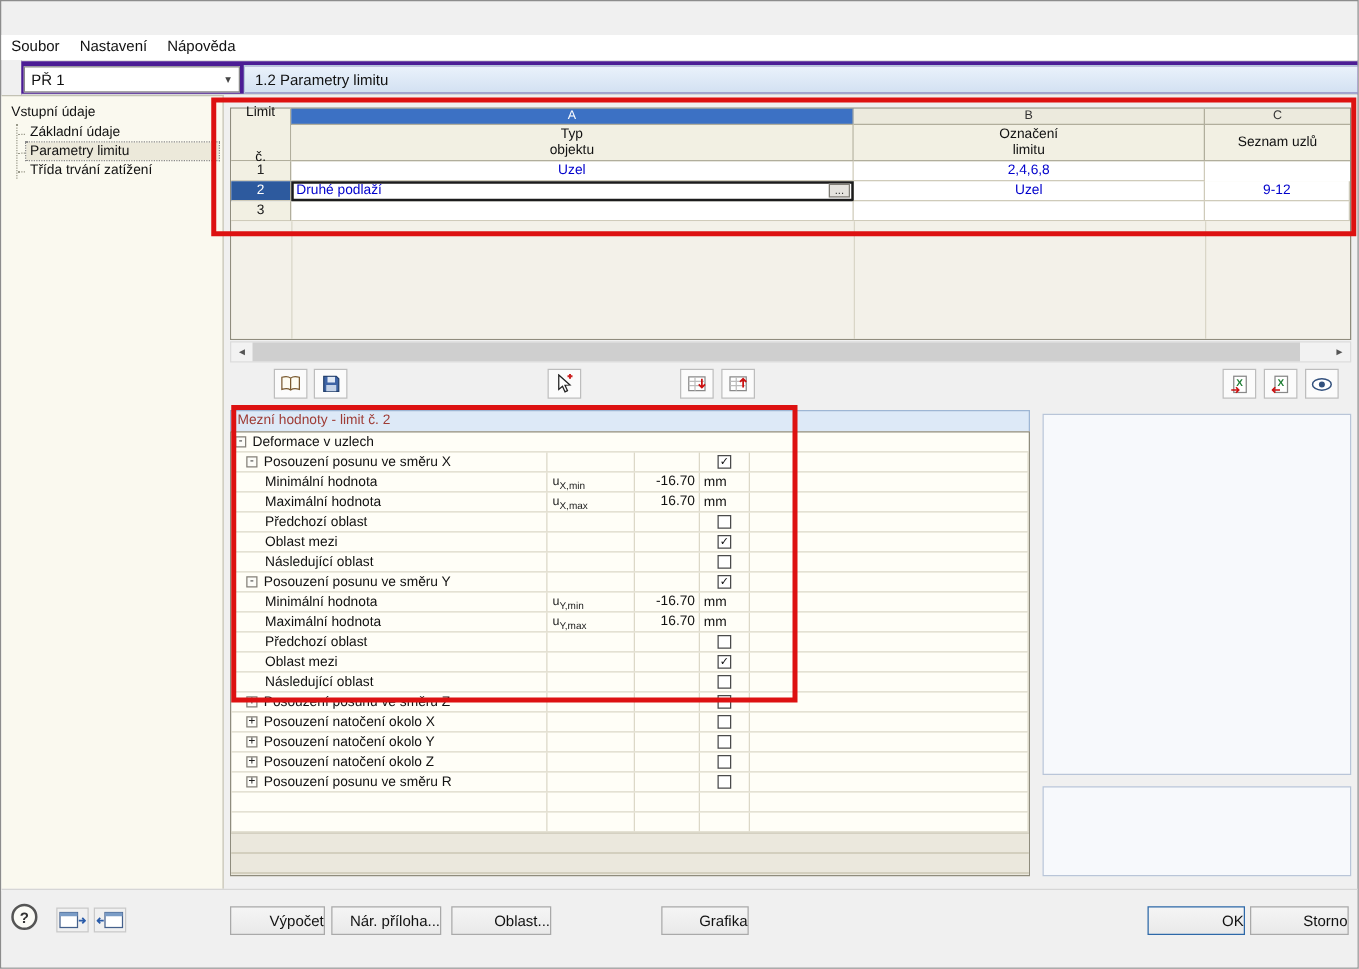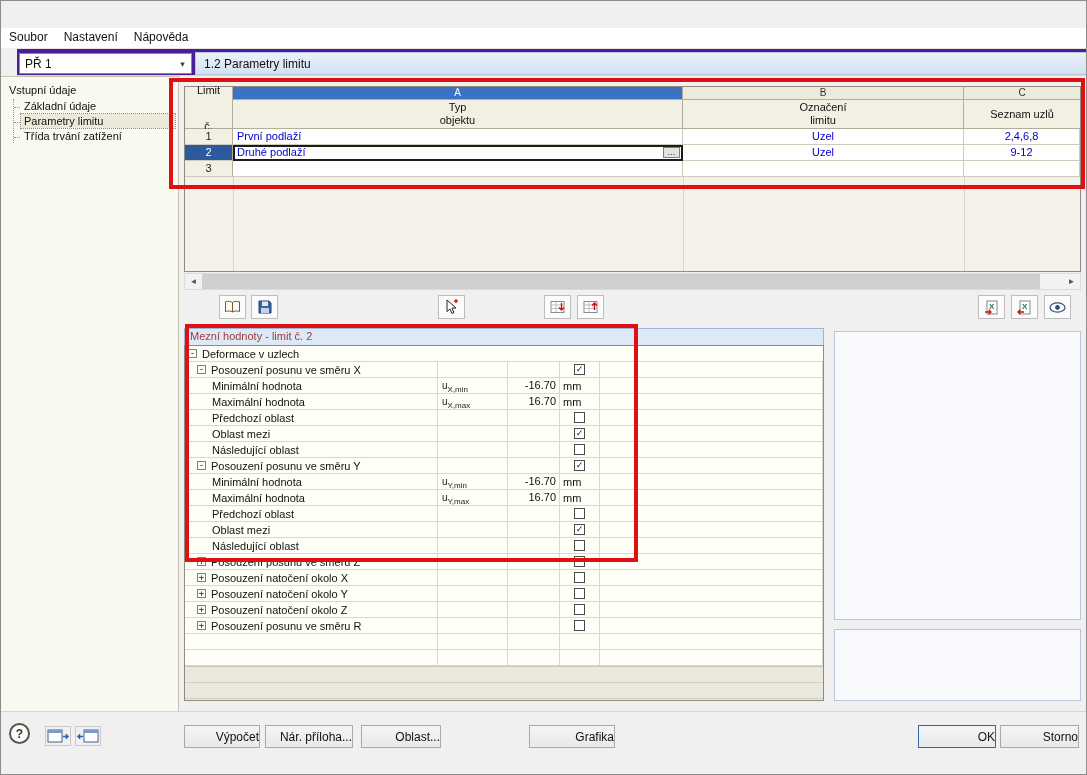--- a/index.html
+++ b/index.html
@@ -173,21 +173,20 @@
         <div>Označení</div>
         <div>limitu</div>
       </div>
       <div class="lt-head last">
         <div>Seznam uzlů</div>
       </div>
     </div>
     <div class="lt-rows">
         <div class="lt-row">
           <div class="lt-cell lt-num">1</div>
-          <div class="lt-cell lt-name">První podlaží</div>
           <div class="lt-cell lt-type">Uzel</div>
           <div class="lt-cell lt-nodes">2,4,6,8</div>
         </div>
         <div class="lt-row">
           <div class="lt-cell lt-num numsel">2</div>
           <div class="lt-cell lt-name editing">Druhé podlaží<span class="dots-btn">...</span></div>
           <div class="lt-cell lt-type">Uzel</div>
           <div class="lt-cell lt-nodes">9-12</div>
         </div>
         <div class="lt-row">
@@ -506,20 +505,20 @@
     <div class="flat-icon" style="left:74px">
       <svg width="22" height="15" viewBox="0 0 22 15">
           <rect x="7" y="1" width="14" height="12" fill="#fff" stroke="#44608c"></rect>
           <rect x="7" y="1" width="14" height="3" fill="#7a9cc6"></rect>
           <path d="M6 7.5 H1 M3.2 5.3 L1 7.5 L3.2 9.7" fill="none" stroke="#2a5caa" stroke-width="1.4"></path>
         </svg>
     </div>
     <button class="btn" style="left:183px;width:76px">Výpočet</button>
     <button class="btn" style="left:264px;width:88px">Nár. příloha...</button>
     <button class="btn" style="left:360px;width:80px">Oblast...</button>
-    <button class="btn" style="left:528px;width:86px">Grafika</button>
+    <button class="btn" style="left:528px;width:70px">Grafika</button>
     <button class="btn ok" style="left:917px;width:78px">OK</button>
     <button class="btn" style="left:999px;width:79px">Storno</button>
   </div>
 
   <div class="anno anno1"></div>
   <div class="anno anno2"></div>
 </div>
 
 </body></html>

